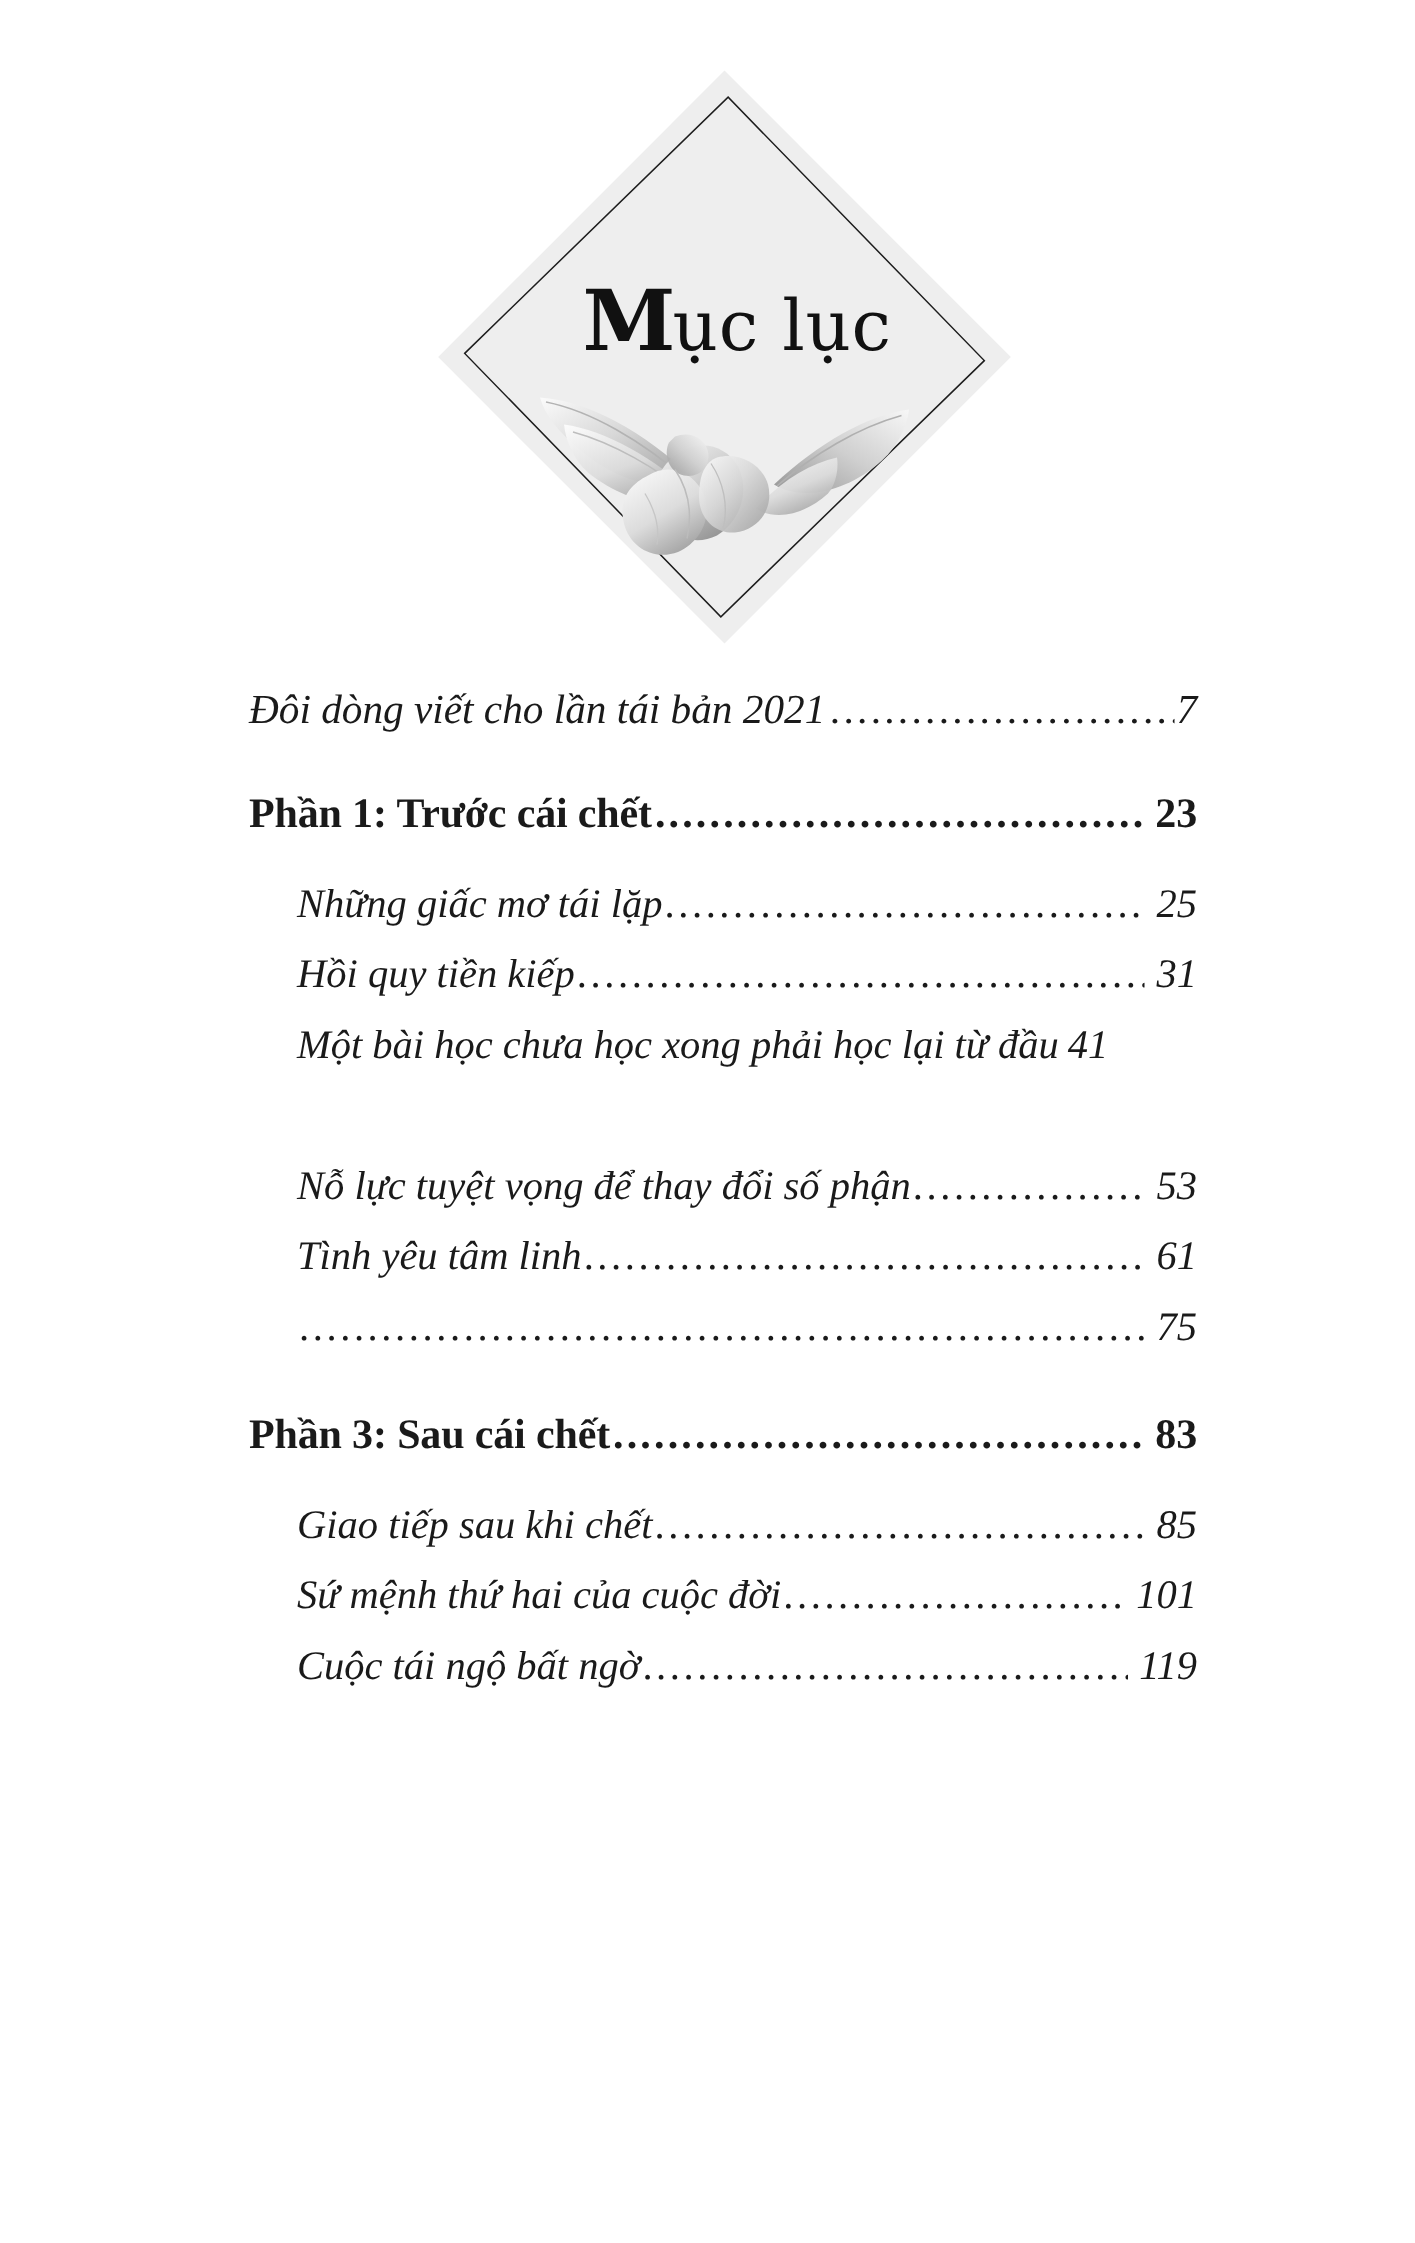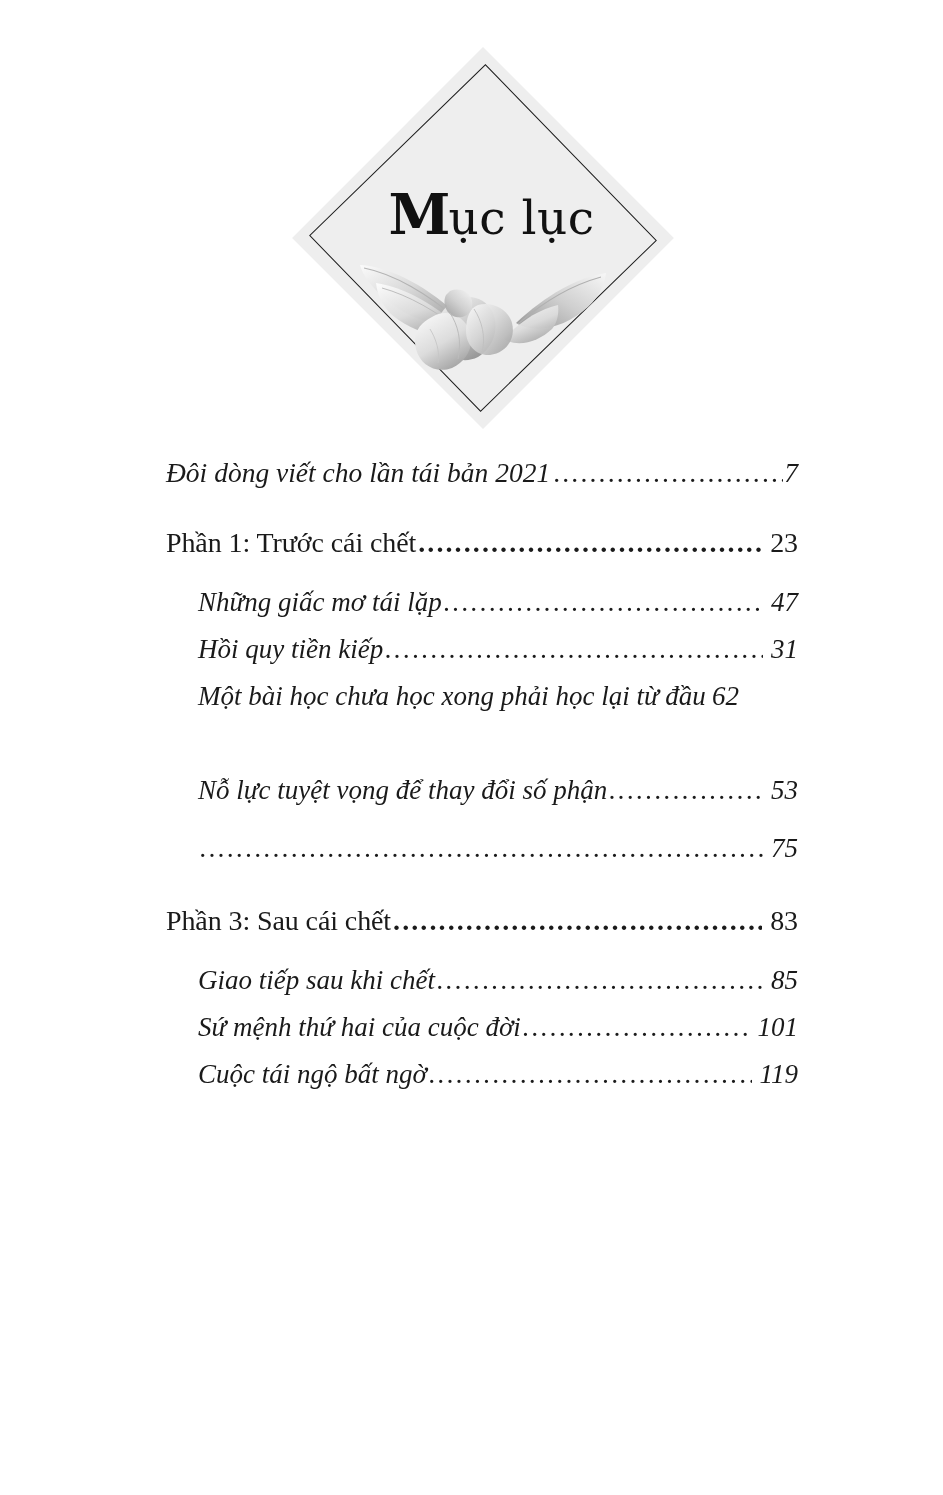--- a/index.html
+++ b/index.html
@@ -127,21 +127,21 @@
     font-size: 27.5px;
     line-height: 36px;
     margin-bottom: 33px;
   }
   .row-preface .leader { margin: 0 1px 0 3px; }
   .row-preface .leader::after { letter-spacing: 2.2px; font-style: normal; }
   .row-preface .toc-page { padding-left: 0; }
 
   
   .row-part {
-    font-weight: 400;
+    font-weight: 700;
     font-size: 28px;
     line-height: 38px;
     letter-spacing: -0.1px;
   }
   .row-part .leader::after { letter-spacing: 2.1px; font-weight: 700; }
 
   
   .row-chapter {
     font-size: 27px;
     line-height: 36px;
@@ -229,49 +229,54 @@
     <div class="toc-row row-part">
       <span class="toc-label">Phần 1: Trước cái chết</span>
       <span class="leader"></span>
       <span class="toc-page">23</span>
     </div>
     <div class="gap-after-part"></div>
 
     <div class="toc-row row-chapter">
       <span class="toc-label">Những giấc mơ tái lặp</span>
       <span class="leader"></span>
-      <span class="toc-page">47</span>
+      <span class="toc-page">25</span>
     </div>
     <div class="gap-between-chapters"></div>
 
     <div class="toc-row row-chapter">
       <span class="toc-label">Hồi quy tiền kiếp</span>
       <span class="leader"></span>
       <span class="toc-page">31</span>
     </div>
     <div class="gap-between-chapters"></div>
 
     <div class="toc-row row-chapter">
       <span class="toc-label">Một bài học chưa học xong phải học lại từ đầu</span>
-      <span class="toc-page">62</span>
+      <span class="toc-page">41</span>
     </div>
   </div>
 
   <div class="gap-before-part"></div>
 
   <div class="group">
     <div class="gap-after-part"></div>
 
     <div class="toc-row row-chapter">
       <span class="toc-label">Nỗ lực tuyệt vọng để thay đổi số phận</span>
       <span class="leader"></span>
       <span class="toc-page">53</span>
     </div>
     <div class="gap-between-chapters"></div>
 
+    <div class="toc-row row-chapter">
+      <span class="toc-label">Tình yêu tâm linh</span>
+      <span class="leader"></span>
+      <span class="toc-page">61</span>
+    </div>
     <div class="gap-between-chapters"></div>
 
     <div class="toc-row row-chapter">
       <span class="leader"></span>
       <span class="toc-page">75</span>
     </div>
   </div>
 
   <div class="gap-before-part"></div>
 

